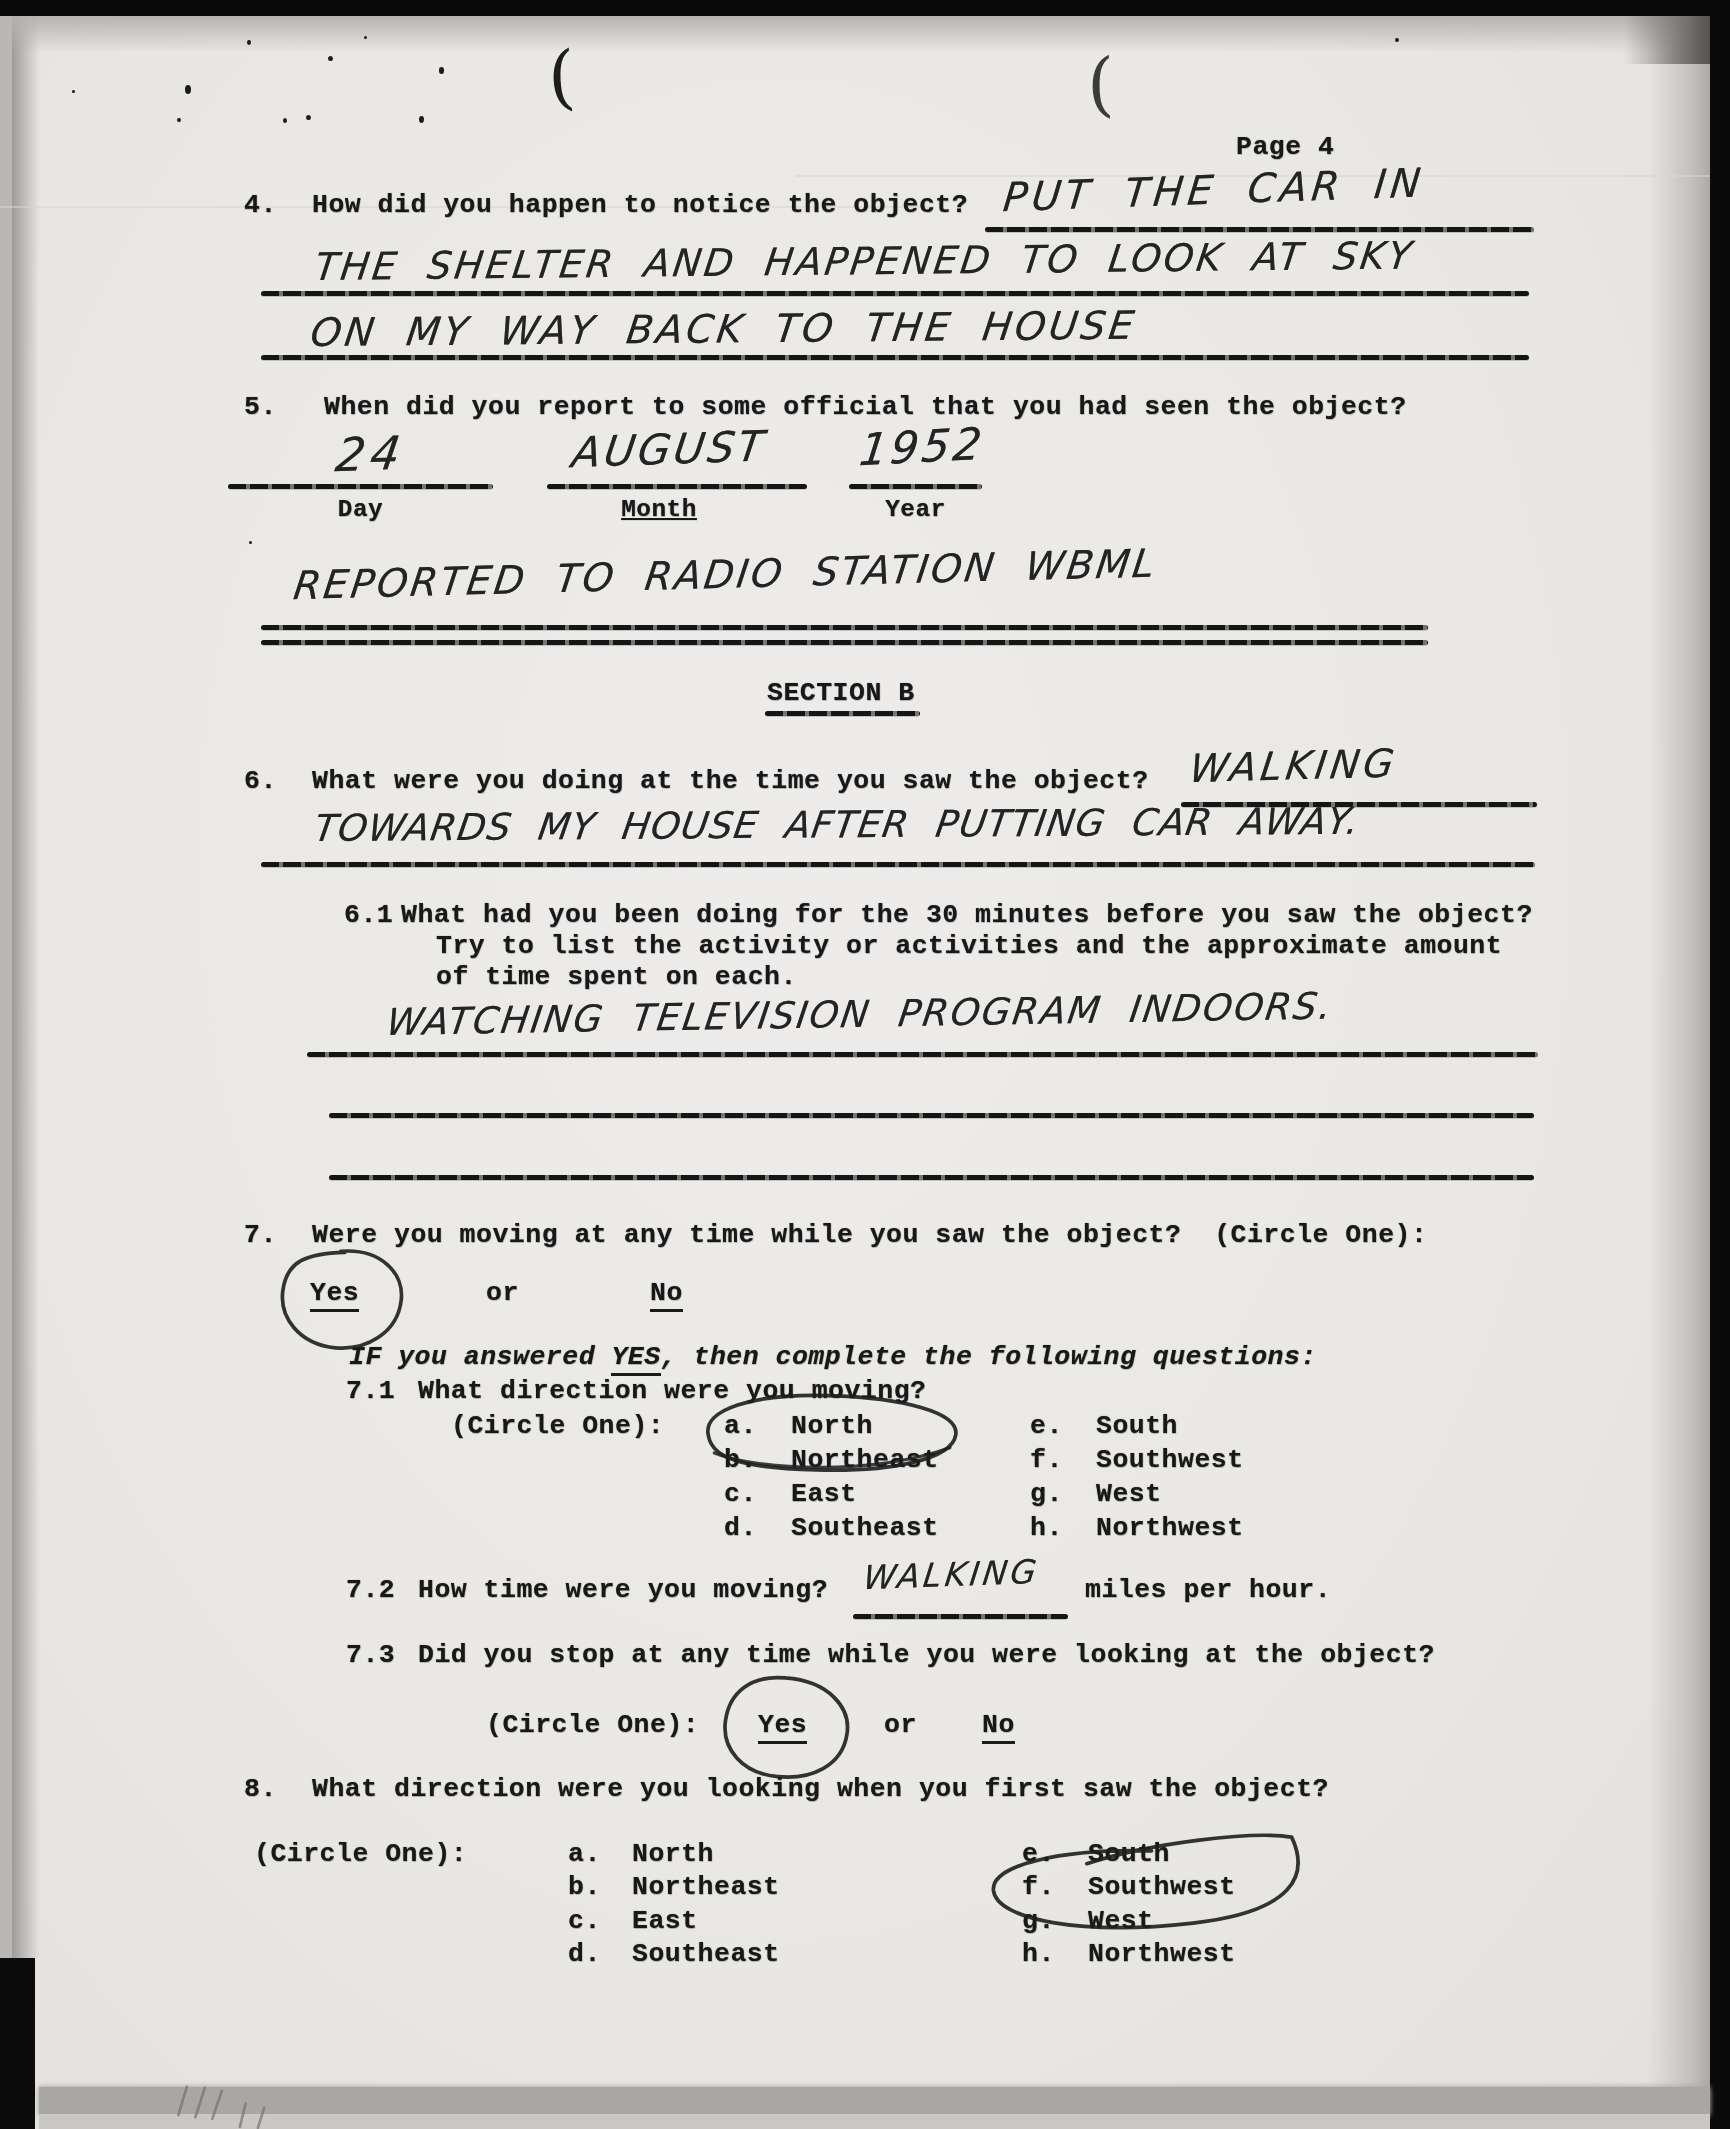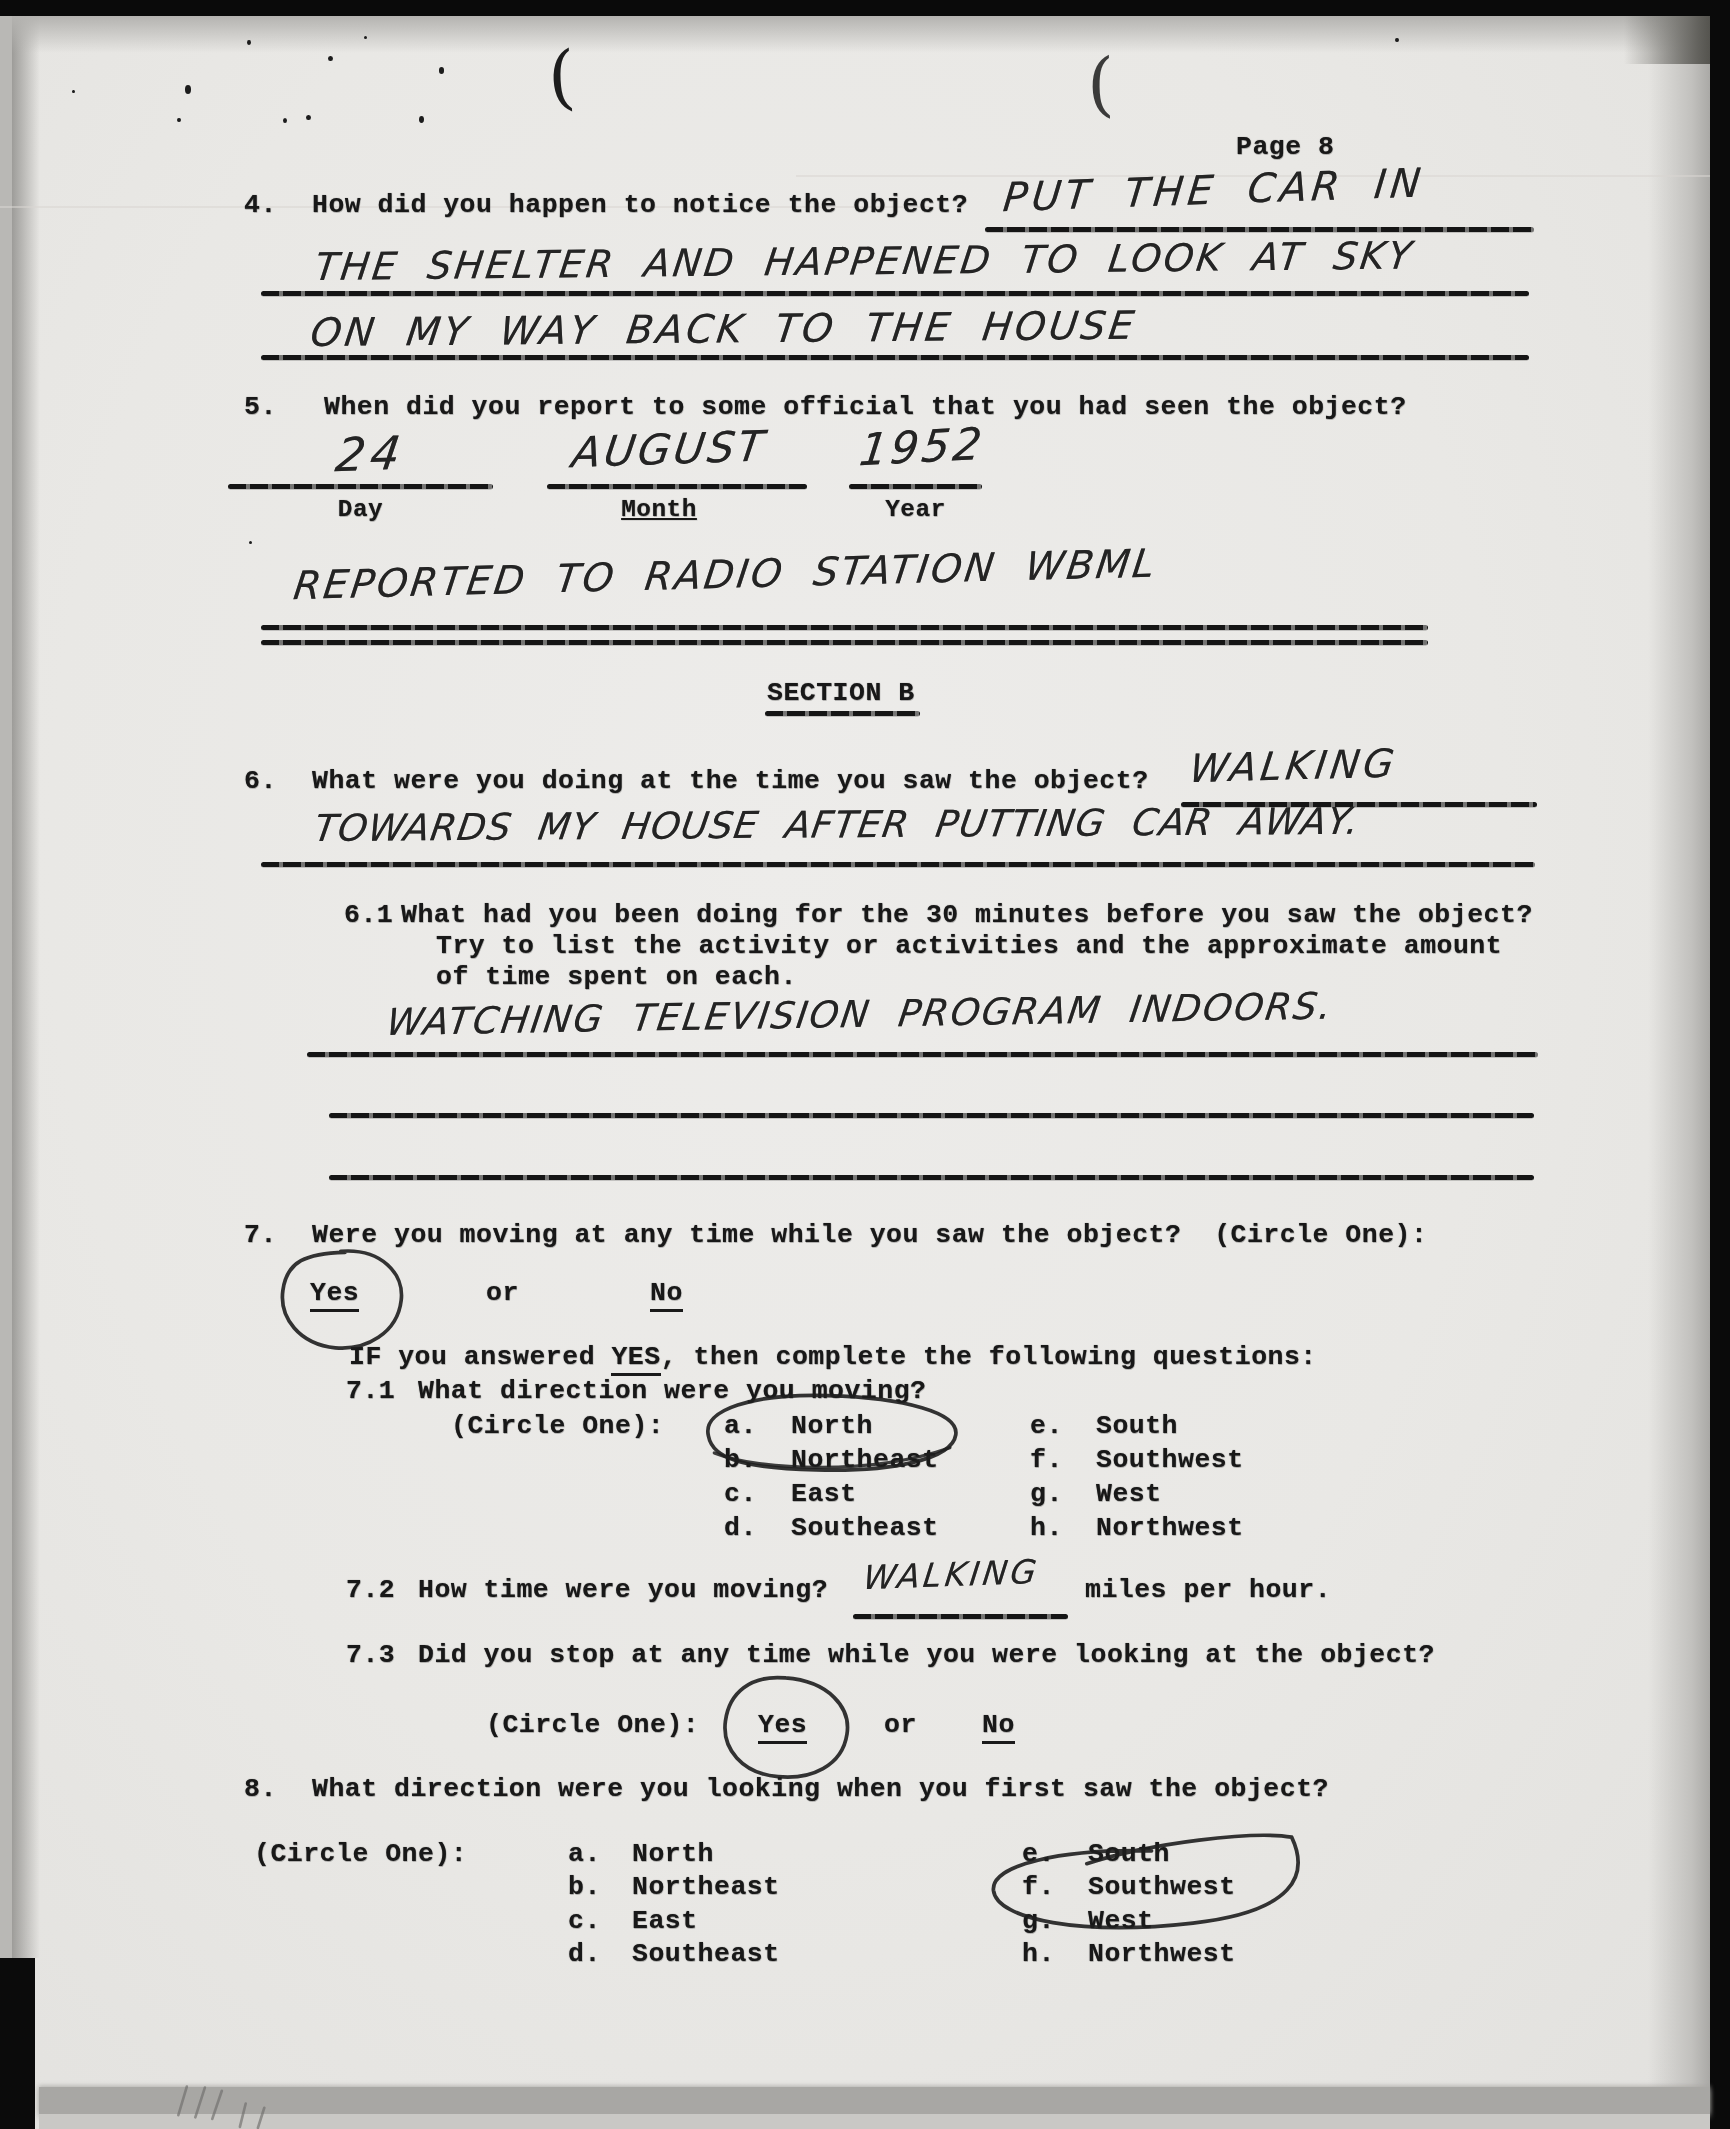--- a/index.html
+++ b/index.html
@@ -70,21 +70,21 @@
   <div class="speck" style="left:177px;top:118px;width:3.7px;height:4.2px;"></div>
   <div class="speck" style="left:283px;top:118px;width:4.2px;height:5.3px;"></div>
   <div class="speck" style="left:306px;top:115px;width:4.8px;height:5.3px;"></div>
   <div class="speck" style="left:419px;top:116px;width:5.3px;height:7.4px;"></div>
   <div class="speck" style="left:1395px;top:38px;width:3.7px;height:4.2px;"></div>
   <div class="speck" style="left:249px;top:541px;width:3.2px;height:3.2px;"></div>
 
   <div class="paren" style="left:548px;top:42px;transform:rotate(-3deg);">(</div>
   <div class="paren" style="left:1087px;top:49px;transform:rotate(-1deg);opacity:.85;">(</div>
 
-  <div class="t" style="left:1236px;top:132px;">Page 8</div>
+  <div class="t" style="left:1236px;top:132px;">Page 4</div>
 
   <div class="t" style="left:244px;top:190px;">4.</div>
   <div class="t" style="left:312px;top:190px;">How did you happen to notice the object?</div>
   <div class="hw" style="left:1006px;top:174px;font-size:40px;letter-spacing:4.2px;transform:rotate(-2deg) skewX(-8deg);">PUT THE CAR IN</div>
   <div class="ul" style="left:985px;top:227px;width:549px;"></div>
   <div class="hw" style="left:318px;top:245px;font-size:38px;letter-spacing:2.7px;transform:rotate(-0.6deg) skewX(-8deg);">THE SHELTER AND HAPPENED TO LOOK AT SKY</div>
   <div class="ul" style="left:261px;top:291px;width:1268px;"></div>
   <div class="hw" style="left:314px;top:310px;font-size:39px;letter-spacing:3.2px;transform:rotate(-0.5deg) skewX(-8deg);">ON MY WAY BACK TO THE HOUSE</div>
   <div class="ul" style="left:261px;top:355px;width:1268px;"></div>
 
@@ -120,21 +120,21 @@
   <div class="hw" style="left:390px;top:1001px;font-size:37px;letter-spacing:2.1px;transform:rotate(-1deg) skewX(-9deg);">WATCHING TELEVISION PROGRAM INDOORS.</div>
   <div class="ul" style="left:307px;top:1052px;width:1231px;"></div>
   <div class="ul" style="left:329px;top:1113px;width:1205px;"></div>
   <div class="ul" style="left:329px;top:1175px;width:1205px;"></div>
 
   <div class="t" style="left:244px;top:1220px;">7.</div>
   <div class="t" style="left:312px;top:1220px;">Were you moving at any time while you saw the object?  (Circle One):</div>
   <div class="t" style="left:310px;top:1278px;"><span class="u">Yes</span></div>
   <div class="t" style="left:486px;top:1278px;">or</div>
   <div class="t" style="left:650px;top:1278px;"><span class="u">No</span></div>
-  <div class="t" style="left:349px;top:1342px;"><span>IF you answered </span><span class="u">YES</span><span>, then complete the following questions:</span></div>
+  <div class="t" style="left:349px;top:1342px;font-style:italic;"><span>IF you answered </span><span class="u">YES</span><span>, then complete the following questions:</span></div>
 
   <div class="t" style="left:346px;top:1376px;">7.1</div>
   <div class="t" style="left:418px;top:1376px;">What direction were you moving?</div>
   <div class="t" style="left:451px;top:1411px;">(Circle One):</div>
   <div>
     <div class="t" style="left:724px;top:1411px;">a.</div>
     <div class="t" style="left:791px;top:1411px;">North</div>
     <div class="t" style="left:724px;top:1445px;">b.</div>
     <div class="t" style="left:791px;top:1445px;">Northeast</div>
     <div class="t" style="left:724px;top:1479px;">c.</div>

